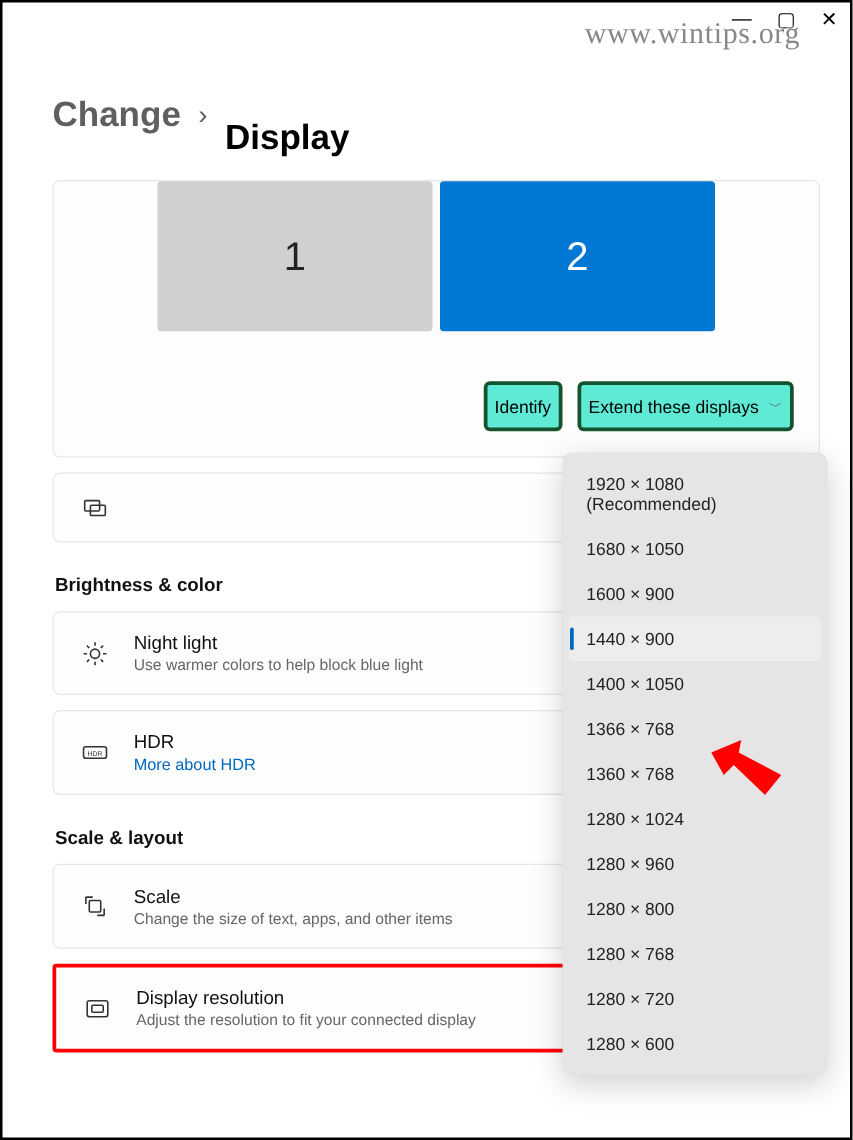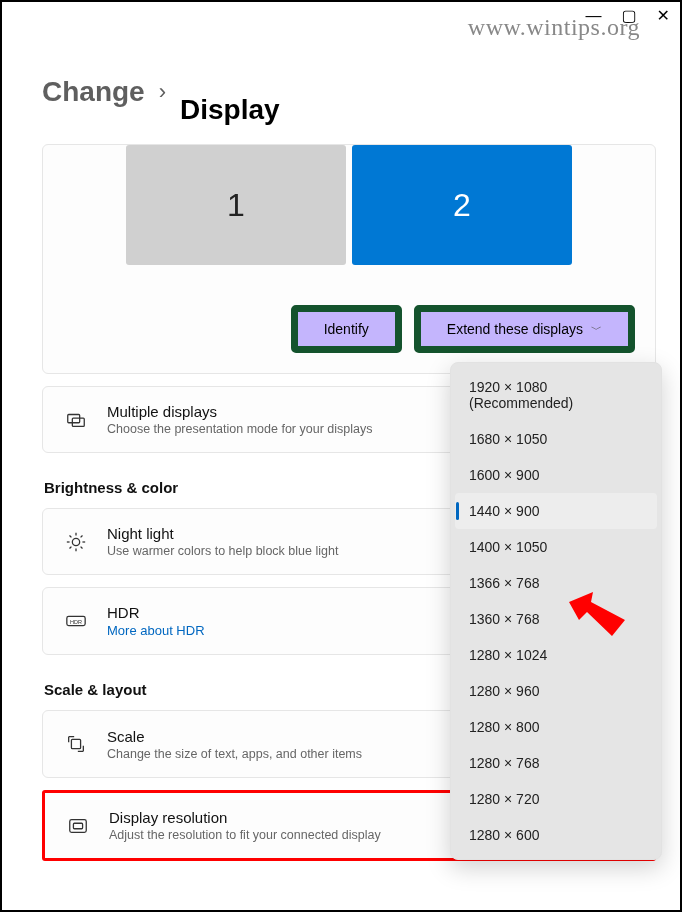--- a/index.html
+++ b/index.html
@@ -70,24 +70,24 @@
   }
   .monitor.m1 { background: #d0d0d0; color: #222; width: 220px; }
   .monitor.m2 { background: #0078d4; color: #fff; width: 220px; }
   .monitor-buttons {
     display: flex;
     justify-content: flex-end;
     gap: 12px;
     margin-top: 40px;
   }
   .btn {
-    border: 7px solid #14532d;
-    background: #c4b5fd;
+    border: 3px solid #14532d;
+    background: #5eead4;
     border-radius: 5px;
-    padding: 9px 26px;
+    padding: 9px 6px;
     font-size: 14px;
     cursor: pointer;
     display: inline-flex;
     align-items: center;
     gap: 8px;
   }
   .btn .chev { font-size: 11px; color: #555; }
   .row {
     display: flex;
     align-items: center;
@@ -212,24 +212,20 @@
     </div>
   </div>
 
   <div class="card">
     <div class="row">
       <div class="icon-slot">
         <svg class="ico" viewBox="0 0 24 24">
             <rect x="3" y="6" width="13" height="9" rx="1"></rect>
             <rect x="8" y="10" width="13" height="9" rx="1"></rect>
           </svg>
-      </div>
-      <div class="text">
-        <div class="title">Multiple displays</div>
-        <div class="desc">Choose the presentation mode for your displays</div>
       </div>
     </div>
   </div>
 
   <div class="section-header">Brightness &amp; color</div>
 
   <div class="card">
     <div class="row">
       <div class="icon-slot">
         <svg class="ico" viewBox="0 0 24 24">

